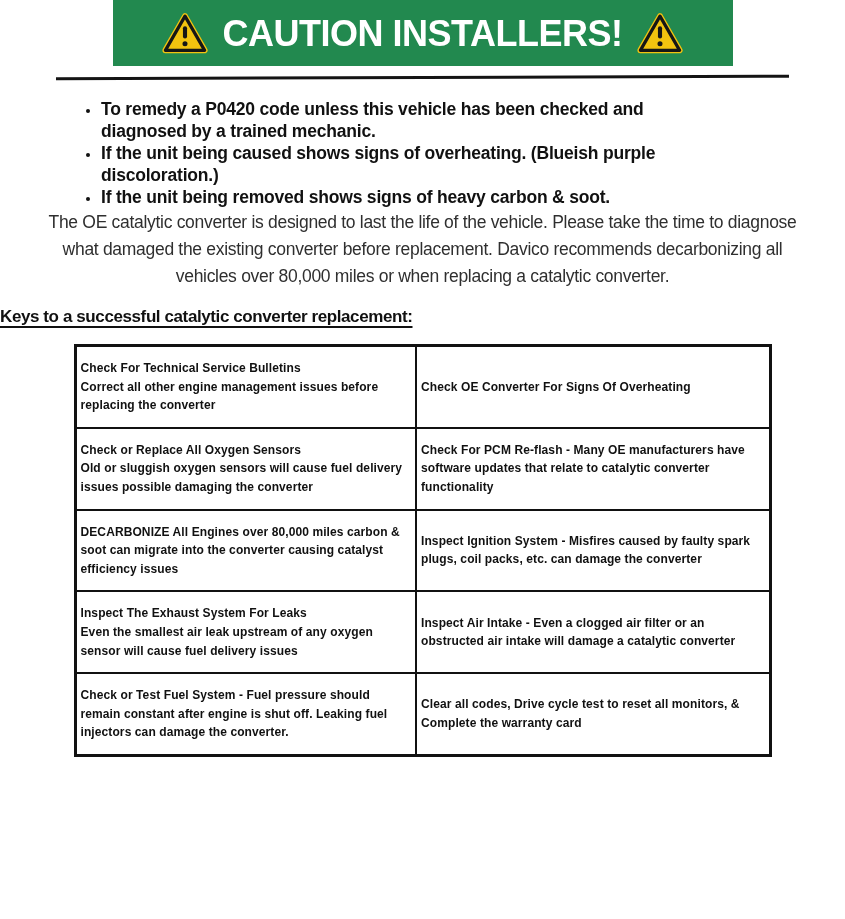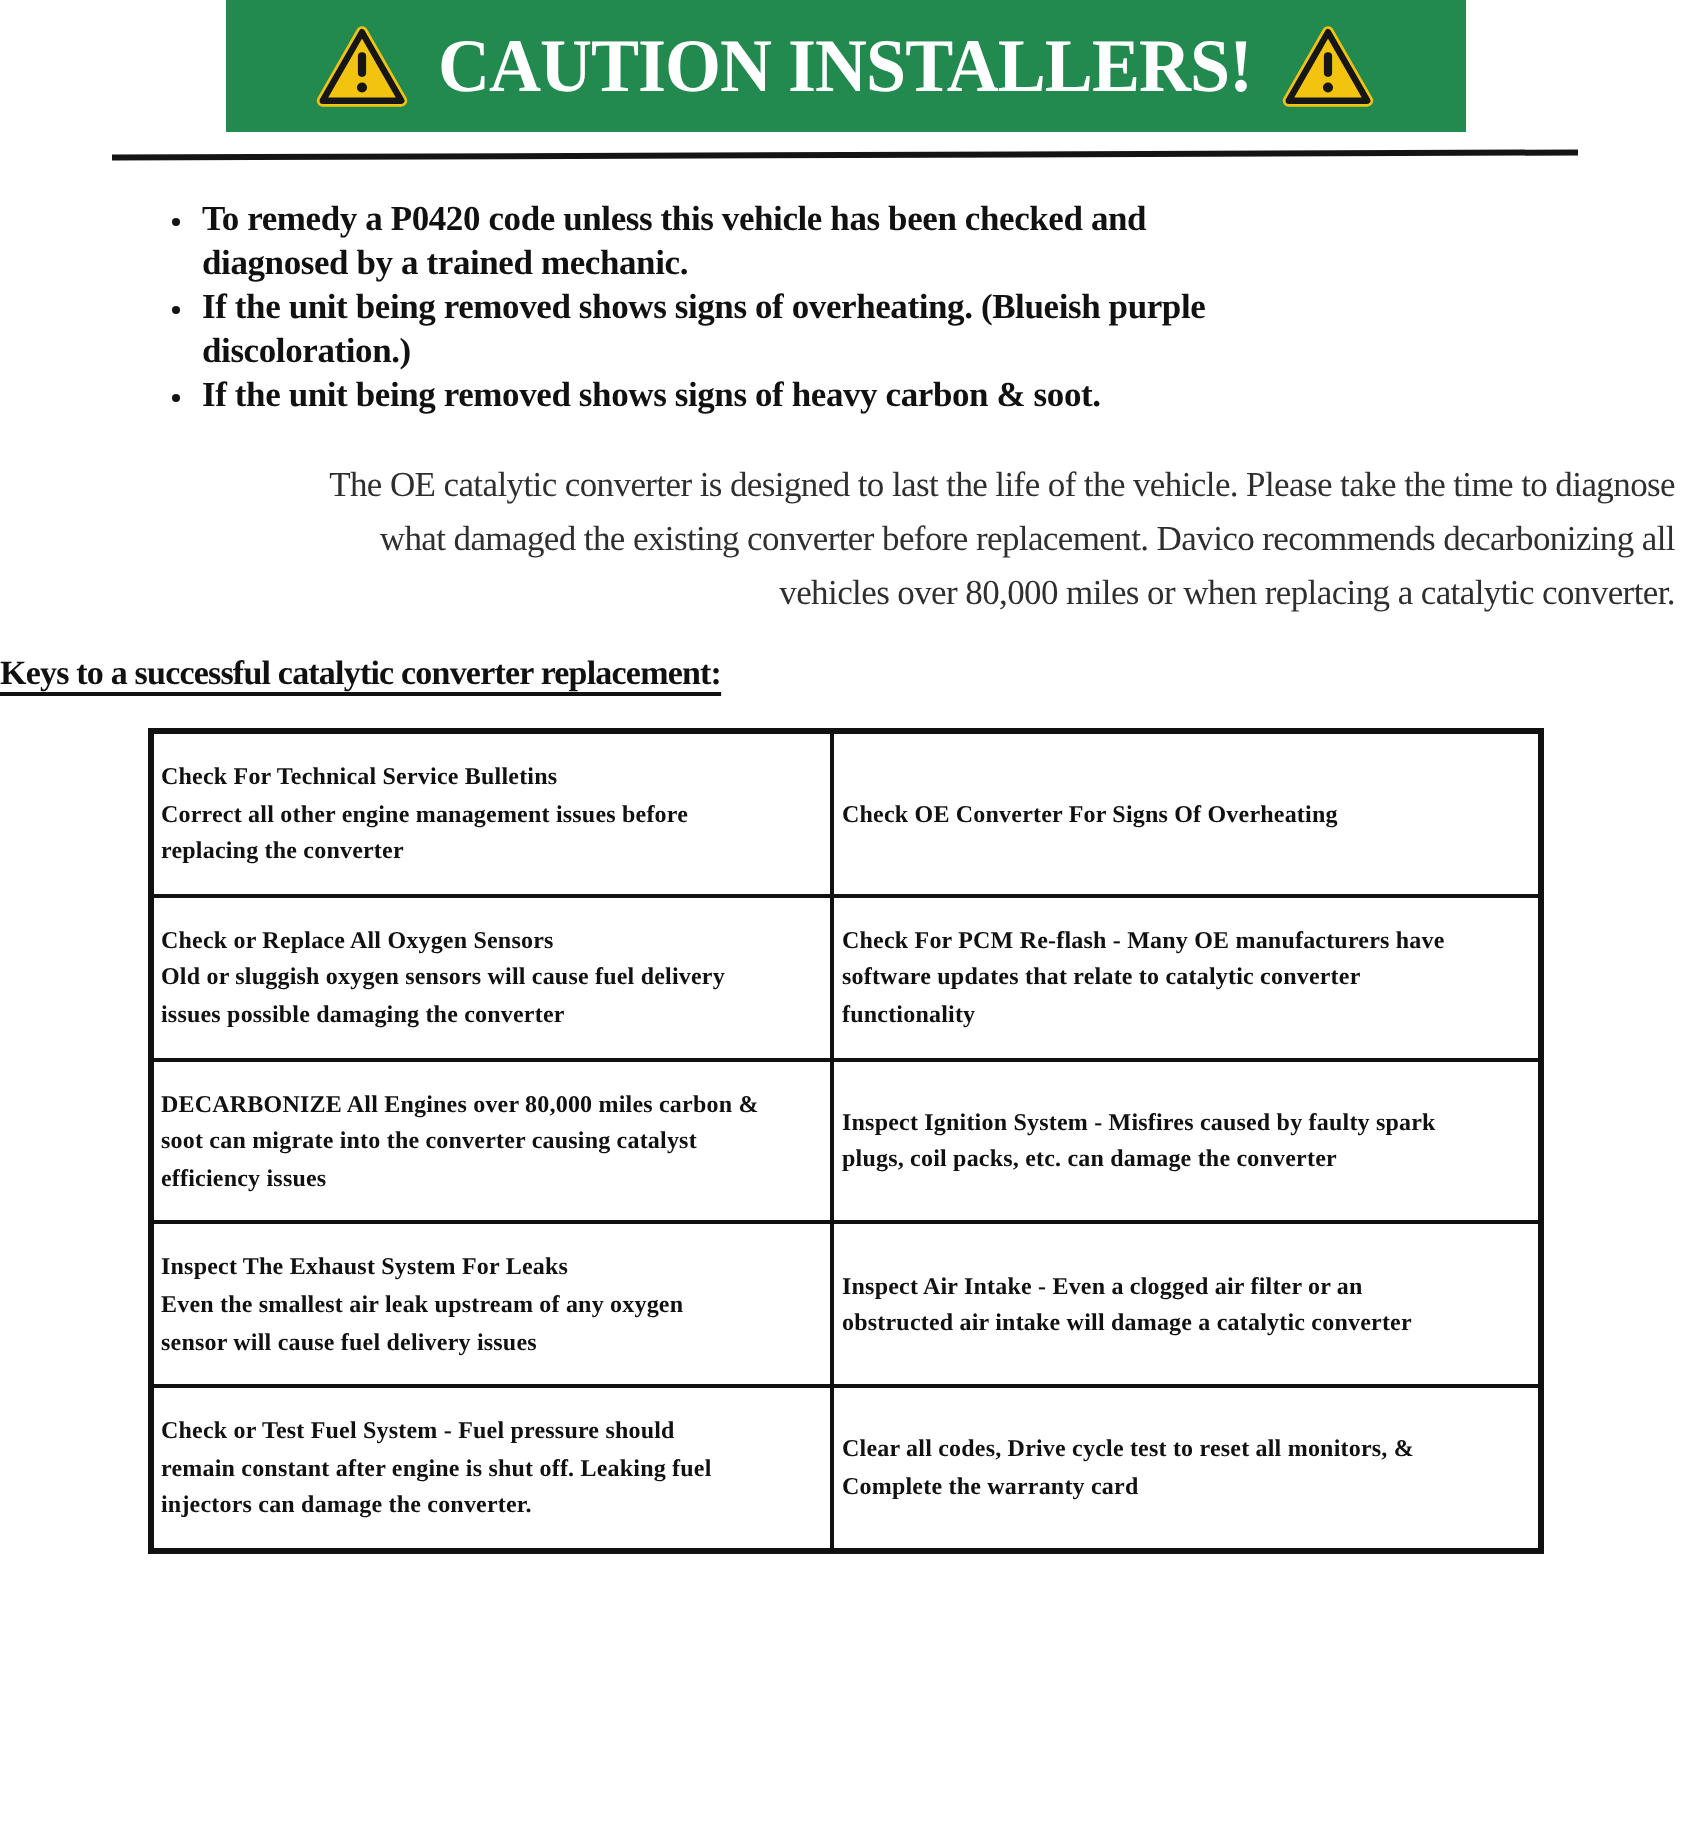--- a/index.html
+++ b/index.html
@@ -4,21 +4,21 @@
 <style>
   * { box-sizing: border-box; }
   html, body {
     margin: 0; padding: 0;
     width: 845px; height: 919px;
     background: #ffffff;
     font-family: "Liberation Sans", sans-serif;
     color: #111;
     overflow: hidden;
   }
-  .page { width: 845px; height: 729px; position: relative; font-family: Liberation Serif, serif; }
+  .page { width: 845px; height: 729px; position: relative; }
 
   
   .banner {
     width: 620px; height: 66px;
     margin: 0 auto;
     background: #22894f;
     display: flex; align-items: center; justify-content: center;
     gap: 15px;
   }
   .banner-text {
@@ -62,23 +62,23 @@
     font-weight: bold;
     font-size: 17.5px;
     line-height: 22px;
     white-space: pre-line;
     letter-spacing: -0.2px;
   }
   .warnings li::marker { font-size: 13px; }
 
   
   .intro {
-    margin: 21px auto 0;
+    margin: 1px auto 0;
     width: 830px;
-    text-align: right;
+    text-align: center;
     font-size: 17.5px;
     line-height: 27px;
     font-weight: 400;
     color: #2f2f2f;
     white-space: pre-line;
     letter-spacing: -0.3px;
   }
 
   
   .keys-heading {
@@ -140,21 +140,21 @@
       <circle cx="50" cy="69.5" r="5.5" fill="#161616"></circle>
     </svg>
   </div>
 
 
   <div class="divider"></div>
 
   <ul class="warnings">
     <li>To remedy a P0420 code unless this vehicle has been checked and
 diagnosed by a trained mechanic.</li>
-    <li>If the unit being removed shows signs of overheating. (Blueish purple
+    <li>If the unit being caused shows signs of overheating. (Blueish purple
 discoloration.)</li>
     <li>If the unit being removed shows signs of heavy carbon &amp; soot.</li>
   </ul>
 
   <p class="intro">The OE catalytic converter is designed to last the life of the vehicle. Please take the time to diagnose
 what damaged the existing converter before replacement. Davico recommends decarbonizing all
 vehicles over 80,000 miles or when replacing a catalytic converter.</p>
 
   <div class="keys-heading">Keys to a successful catalytic converter replacement:</div>
 

